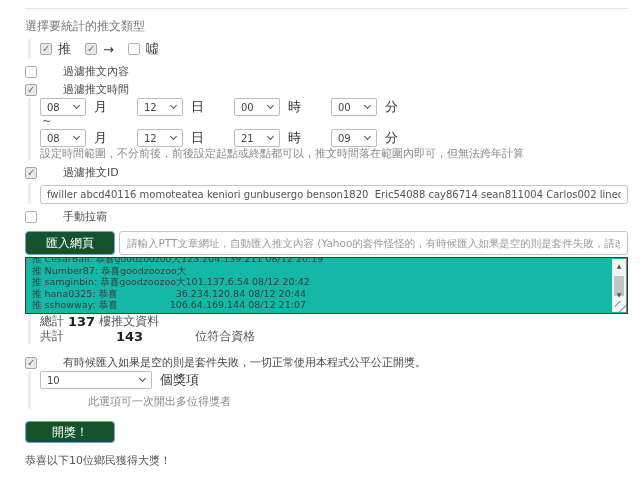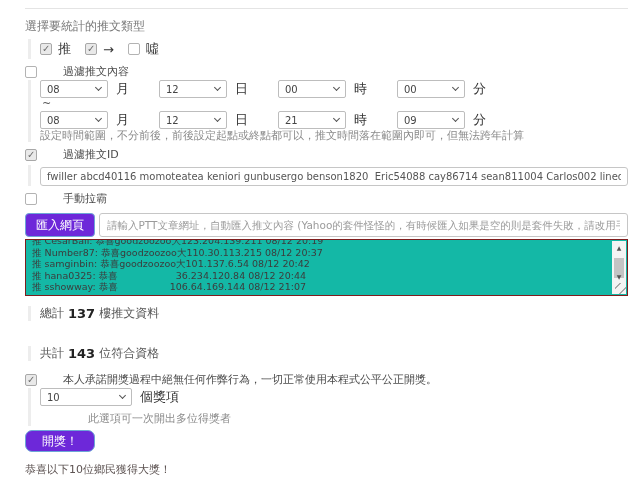--- a/index.html
+++ b/index.html
@@ -24,70 +24,70 @@
   .type-item { display:flex; align-items:center; margin-right:14px; }
   .type-item .tlabel { font-size:13px; color:#333; margin-left:6px; }
 
   .row-gap1 { margin-top:5px; height:14px; }
   .row-gap2 { margin-top:4px; height:14px; }
 
   .time-block { margin-top:2px; }
   .time-row { display:flex; align-items:center; height:18px; }
   .tgroup { display:inline-flex; align-items:center; margin-right:30px; }
   .sel { display:inline-flex; align-items:center; justify-content:space-between;
-        width:68px; height:18px; border:1px solid #bdbdbd; border-radius:2px;
+        width:46px; height:18px; border:1px solid #bdbdbd; border-radius:2px;
         background:#fff; padding:0 6px; font-size:10px; color:#444; cursor:default; }
-  .sel.wide { width:92px; }
+  .sel.wide { width:112px; }
   .chev { width:5px; height:5px; border-right:1.5px solid #555; border-bottom:1.5px solid #555;
         transform:rotate(45deg); margin-top:-3px; flex:none; }
   .unit { font-size:13px; color:#333; margin-left:8px; }
   .tilde { font-size:11px; color:#555; height:10px; line-height:10px; margin:1px 0 2px 2px; }
   .note { margin-top:1px; font-size:11px; color:#8a8a8a; line-height:12px; white-space:nowrap; }
 
   .id-block { margin-top:4px; }
   .text-input { width:100%; height:19px; border:1px solid #c6c6c6; border-radius:3px;
         background:#fff; font-size:10px; color:#555; padding:0 6px;
         font-family:"DejaVu Sans","Liberation Sans",sans-serif; }
   .text-input::placeholder { color:#9a9a9a; }
 
   .import-row { margin-top:8px; display:flex; align-items:center; }
-  .btn { background:#6d28d9; border:1px solid #6da6d6; border-radius:4px; color:#fff;
-        font-size:12px; width:70px; height:24px; line-height:22px; text-align:center;
+  .btn { background:#14532d; border:1px solid #6da6d6; border-radius:4px; color:#fff;
+        font-size:12px; width:90px; height:24px; line-height:22px; text-align:center;
         cursor:pointer; flex:none; font-family:inherit; }
   .url-input { flex:1; margin-left:4px; height:24px; border:1px solid #c6c6c6; border-radius:3px;
         font-size:10.5px; color:#555; padding:0 7px;
         font-family:"DejaVu Sans","Liberation Sans",sans-serif; }
   .url-input::placeholder { color:#9b9b9b; }
 
   .ta { margin-top:2px; position:relative; height:57px; border:1px solid #7f1d1d;
         background:#14b8a6; overflow:hidden; }
   .ta-inner { margin-top:-5px; padding:0 20px 0 6px; font-size:9.5px; color:#3c3c3c; }
   .cline { display:flex; justify-content:space-between; width:274px; line-height:11.6px;
         white-space:nowrap; }
   .scrollcol { position:absolute; top:1px; right:1px; bottom:1px; width:14px;
         background:#f4f4f4; }
   .sarrow { height:12px; display:flex; align-items:center; justify-content:center;
         font-size:6px; color:#555; cursor:pointer; }
   .sarrow.down { position:absolute; bottom:12px; left:0; right:0; }
   .sthumb { position:absolute; top:17px; left:2px; right:2px; height:20px; background:#c4c4c4; }
   .grip { position:absolute; right:1px; bottom:1px; width:11px; height:11px;
         background:repeating-linear-gradient(135deg, transparent 0 3px, #a9a9a9 3px 4.5px, transparent 4.5px 7px); }
 
-  .stat { margin-top:10px; height:15px; display:flex; align-items:center;
+  .stat { height:15px; display:flex; align-items:center;
         font-size:12px; color:#555; }
-  .stat + .stat { margin-top:25px; }
+  .stat + .stat { margin-top:0;gap:48px; }
   .stat b { color:#222; margin:0 4px; font-size:13px; }
 
   .pledge-row { margin-top:13px; }
   .multi-row { margin-top:4px; }
 
   .multi-block { margin-top:2px; }
   .multi-note { margin-top:5px; font-size:11px; color:#8a8a8a;margin-left:48px; }
 
-  .draw-btn { margin-top:4px; height:22px; line-height:20px;border-radius:7px; }
+  .draw-btn { margin-top:12px; height:22px; line-height:20px; }
 
   .congrats { margin-top:10px; font-size:11px; color:#5d5352; }
 </style>
 </head>
 <body>
 
 <div class="page">
   <div class="topline"></div>
 
   <div class="section-title">選擇要統計的推文類型</div>
@@ -105,20 +105,24 @@
       <span class="cb"></span>
       <span class="tlabel">噓</span>
     </span>
   </div>
 
   <div class="opt-row row-gap1">
     <span class="cb"></span>
     <span class="opt-label">過濾推文內容</span>
   </div>
 
+  <div class="opt-row row-gap2">
+    <span class="cb checked"></span>
+    <span class="opt-label">過濾推文時間</span>
+  </div>
 
   <div class="time-block bar">
     <div class="time-row">
       <span class="tgroup">
         <span class="sel">
           <span>08</span>
           <span class="chev"></span>
         </span>
         <span class="unit">月</span>
       </span>
@@ -201,21 +205,20 @@
   </div>
 
   <div class="ta">
     <div class="ta-inner">
       <div class="cline">
         <span>推 CesarBall: 恭喜goodzoozoo大</span>
           <span>123.204.139.211 08/12 20:19</span>
       </div>
       <div class="cline">
         <span>推 Number87: 恭喜goodzoozoo大</span>
-          <span>110.30.113.215 08/12 20:37</span>
       </div>
       <div class="cline">
         <span>推 samginbin: 恭喜goodzoozoo大</span>
           <span>101.137.6.54 08/12 20:42</span>
       </div>
       <div class="cline">
         <span>推 hana0325: 恭喜</span>
           <span>36.234.120.84 08/12 20:44</span>
       </div>
       <div class="cline">
@@ -237,21 +240,21 @@
     <span>樓推文資料</span>
   </div>
   <div class="stat bar">
     <span>共計</span>
     <b>143</b>
     <span>位符合資格</span>
   </div>
 
   <div class="opt-row pledge-row">
     <span class="cb checked"></span>
-    <span class="opt-label">本人承諾開獎過程中絕無任何作弊行為，一切正常使用本程式公平公正開獎。</span>
+    <span class="opt-label">有時候匯入如果是空的則是套件失敗，一切正常使用本程式公平公正開獎。</span>
   </div>
 
 
   <div class="multi-block bar">
     <div class="time-row">
       <span class="sel wide">
         <span>10</span>
         <span class="chev"></span>
       </span>
       <span class="unit">個獎項</span>

